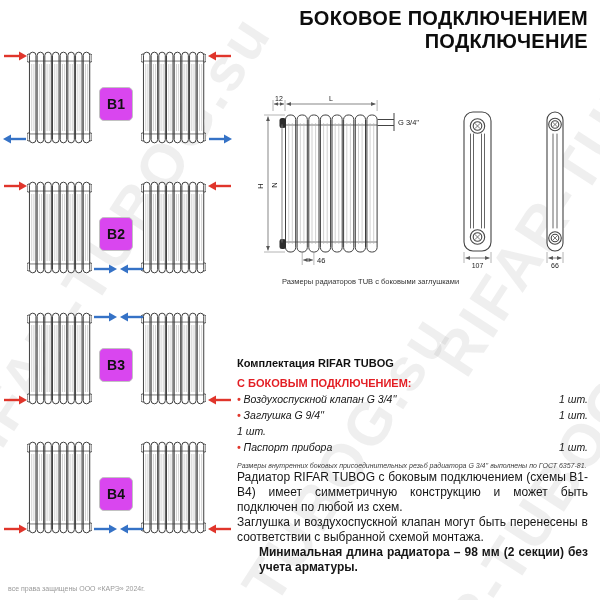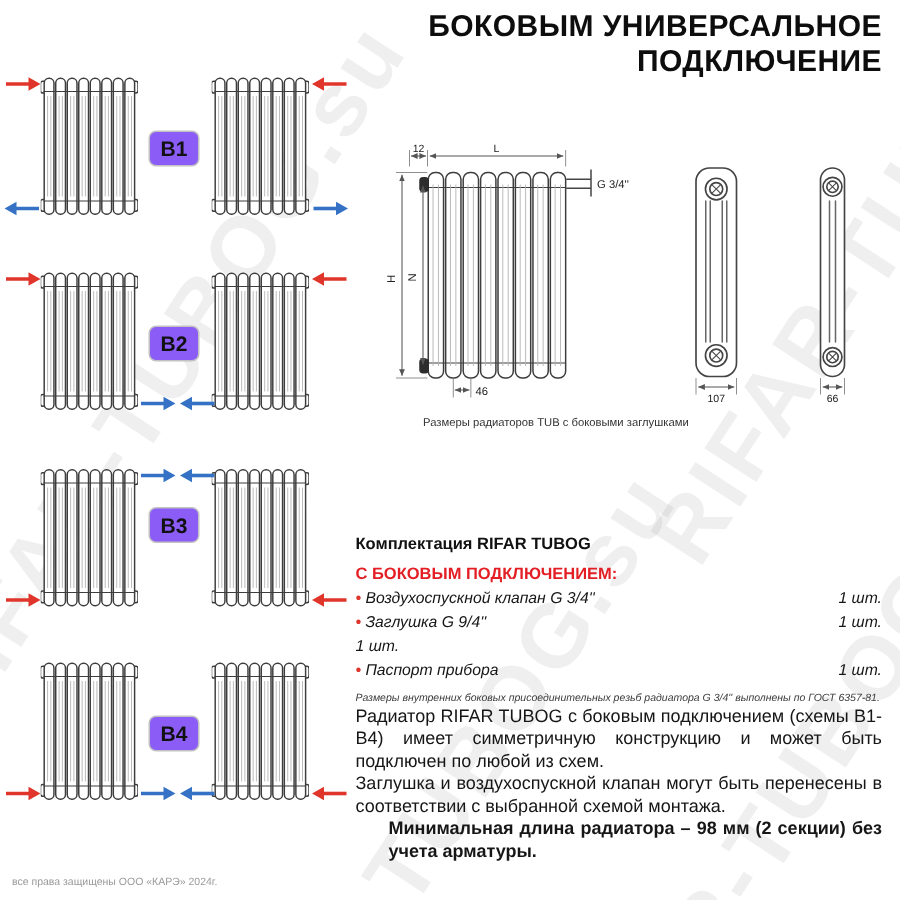--- a/index.html
+++ b/index.html
@@ -14,22 +14,22 @@
 
   
   .title { position:absolute; top:7px; right:12px; text-align:right;
            font-weight:800; font-size:20px; line-height:1.15; letter-spacing:.3px; color:#0d0d0d; }
 
   
   .rad { position:absolute; width:65px; height:95px; }
   .rl { fill:#fff; stroke:#3d3d3d; stroke-width:1; }
   .rl2 { stroke:#3d3d3d; stroke-width:.7; fill:none; }
   .rin { stroke:#b2b2b2; stroke-width:.6; fill:none; }
-  .schemeLabel { position:absolute; left:99px; width:34px; height:24px;
-                 background:#8b5cf6; border:1px solid #c2c2c2; border-radius:5px;
+  .schemeLabel { position:absolute; left:99px; width:34px; height:34px;
+                 background:#d946ef; border:1px solid #c2c2c2; border-radius:5px;
                  display:flex; align-items:center; justify-content:center;
                  font-weight:700; font-size:14px; color:#111; }
   .arr { position:absolute; width:24px; height:10px; }
   .arr.left { transform:scaleX(-1); }
   .arr line { stroke-width:2.4; }
   .arr.red line { stroke:#e0352b; } .arr.red polygon { fill:#e0352b; }
   .arr.blue line { stroke:#3572c6; } .arr.blue polygon { fill:#3572c6; }
 
   
   .tech { position:absolute; left:253px; top:93px; }
@@ -85,21 +85,21 @@
       </symbol>
     </defs>
   </svg>
 
   <div class="wm" style="left:-70px; top:460px;">RIFAR-TUBOG.su</div>
   <div class="wm" style="left:110px; top:760px;">RIFAR-TUBOG.su</div>
   <div class="wm" style="left:350px; top:740px;">RIFAR-TUBOG.su</div>
   <div class="wm" style="left:420px; top:350px;">RIFAR-TUBOG.su</div>
 
   <div class="title">
-    <div>БОКОВЫМ УНИВЕРСАЛЬНОЕ</div>
+    <div>БОКОВОЕ ПОДКЛЮЧЕНИЕМ</div>
     <div>ПОДКЛЮЧЕНИЕ</div>
   </div>
 
   <svg class="rad" style="left:27px; top:50px;">
       <use href="#radF"></use>
     </svg>
   <svg class="rad" style="left:141px; top:50px;">
       <use href="#radF"></use>
     </svg>
   <div class="schemeLabel" style="top:87px;">B1</div>
@@ -143,21 +143,21 @@
       <line x1="1" y1="5" x2="17" y2="5"></line>
       <polygon points="16,0.5 24,5 16,9.5"></polygon>
     </svg>
 
   <svg class="rad" style="left:27px; top:311px;">
       <use href="#radF"></use>
     </svg>
   <svg class="rad" style="left:141px; top:311px;">
       <use href="#radF"></use>
     </svg>
-  <div class="schemeLabel" style="top:338px;">B3</div>
+  <div class="schemeLabel" style="top:348px;">B3</div>
   <svg class="arr blue" style="left:93px; top:312px;">
       <line x1="1" y1="5" x2="17" y2="5"></line>
       <polygon points="16,0.5 24,5 16,9.5"></polygon>
     </svg>
   <svg class="arr red" style="left:3px; top:395px;">
       <line x1="1" y1="5" x2="17" y2="5"></line>
       <polygon points="16,0.5 24,5 16,9.5"></polygon>
     </svg>
   <svg class="arr blue left" style="left:120px; top:312px;">
       <line x1="1" y1="5" x2="17" y2="5"></line>

